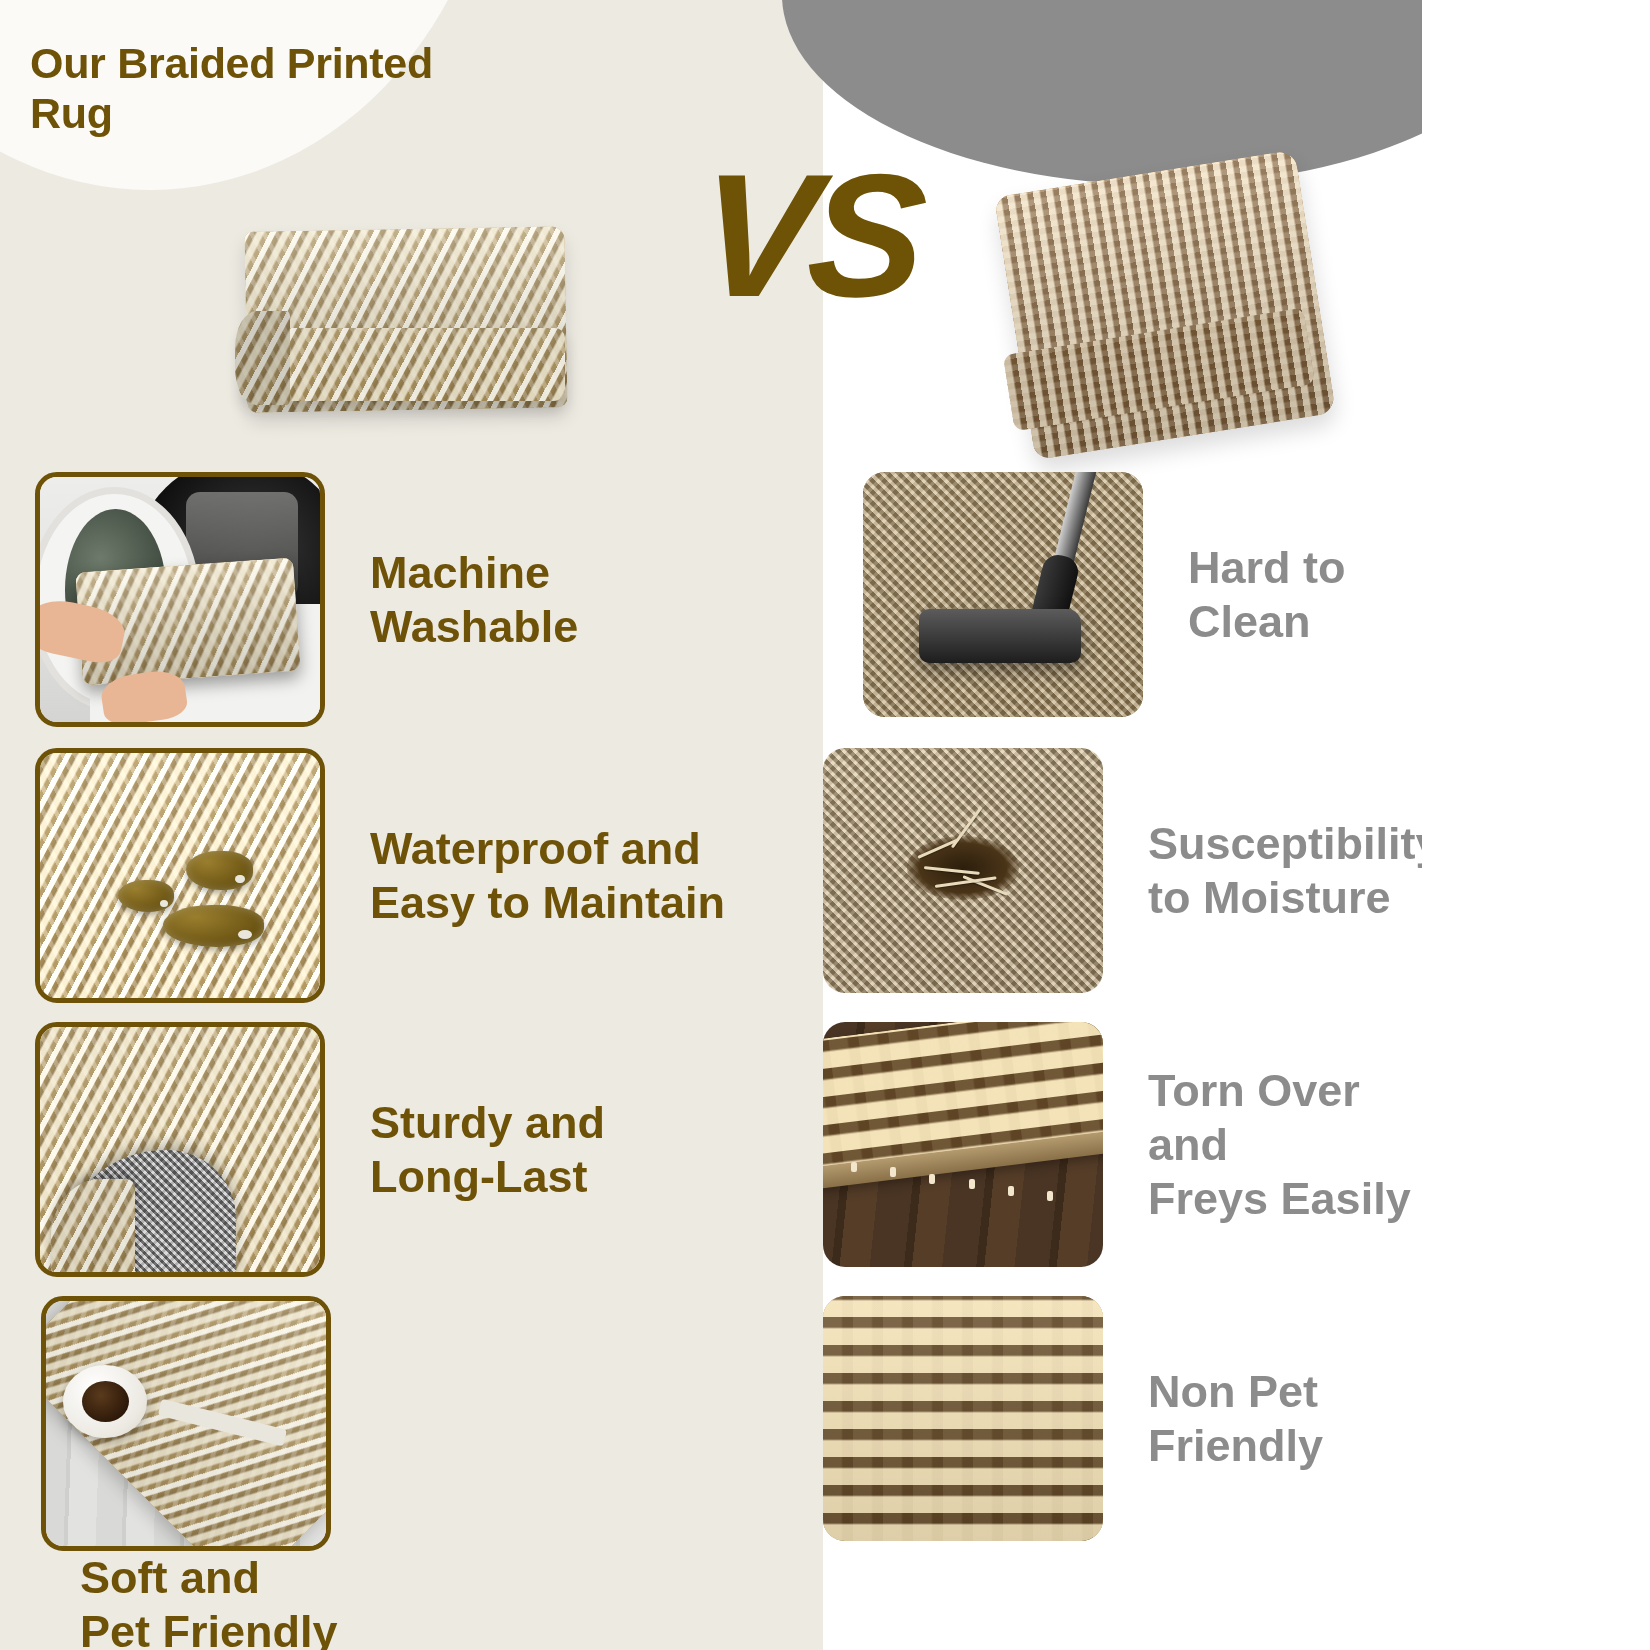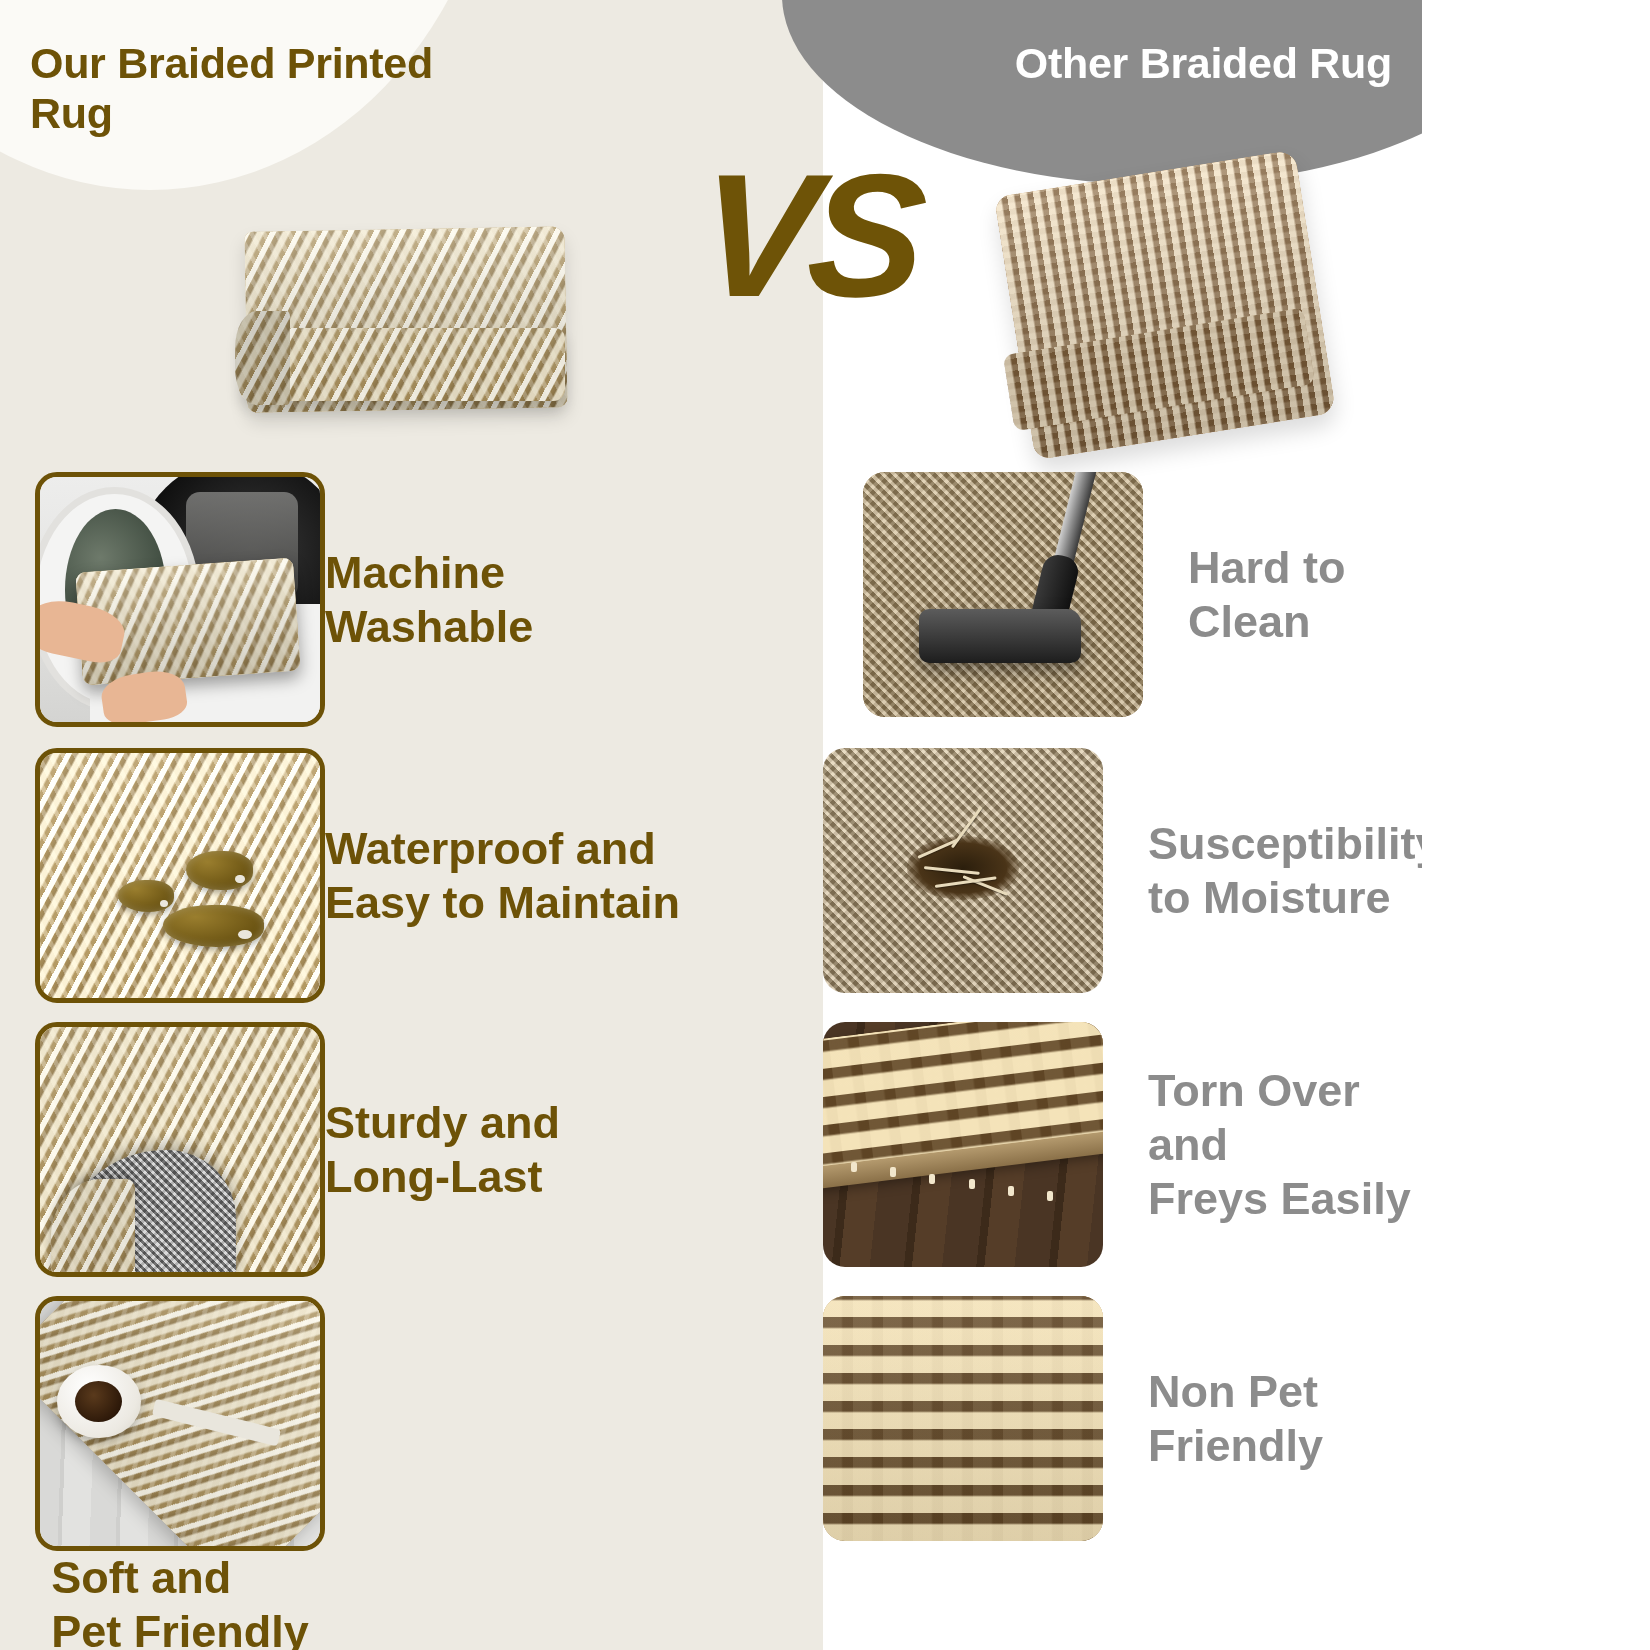--- a/index.html
+++ b/index.html
@@ -49,21 +49,21 @@
 
   
   .row{position:absolute;display:flex;align-items:center;}
   .card{
     position:relative;width:280px;height:245px;border-radius:22px;overflow:hidden;flex:0 0 auto;
   }
   .card.framed{border:5px solid #6D5207;}
   .label{
     font-weight:bold;line-height:1.2;white-space:pre-line;
   }
-  .label.good{color:#6D5207;font-size:45px;}
+  .label.good{color:#6D5207;font-size:45px;margin-left:45px;}
   .label.bad{color:#8C8C8C;font-size:45px;margin-left:45px;}
 
   
   .tex{position:absolute;inset:0;}
   .braid{
     background-color:#C9B68A;
     background-image:
       repeating-linear-gradient(118deg, rgba(255,252,240,.95) 0px, rgba(255,252,240,.95) 5px, rgba(150,122,68,.55) 6px, rgba(120,95,50,.5) 10px, rgba(244,236,212,.9) 12px, rgba(244,236,212,.9) 17px, rgba(168,140,84,.5) 19px, rgba(168,140,84,.5) 23px),
       repeating-linear-gradient(62deg, rgba(255,255,250,.5) 0px, rgba(255,255,250,.5) 4px, rgba(126,101,54,.35) 5px, rgba(126,101,54,.35) 11px),
       linear-gradient(180deg,#E7DCBE,#C2AC7C);
@@ -141,22 +141,20 @@
 <div class="stage">
 
   <div class="panel-left"></div>
   <div class="panel-right"></div>
 
   <div class="blob-left2"></div>
   <div class="title-left">Our Braided
 Printed Rug</div>
 
   <div class="blob-right"></div>
-  <div class="title-right">Other Braided
-Rug</div>
 
   <div class="vs">VS</div>
 
   <div class="hero-left">
     <div style="position:absolute;left:4%;top:6%;width:94%;height:84%;border-radius:8px 14px 10px 10px;overflow:hidden;transform:rotate(-1deg);box-shadow:0 10px 18px rgba(0,0,0,.13)">
       <div class="tex braid"></div>
       <div class="shade-v"></div>
     </div>
     <div style="position:absolute;left:2%;top:52%;width:96%;height:34%;border-radius:8px 10px 12px 14px;overflow:hidden;box-shadow:0 8px 14px rgba(0,0,0,.15)">
       <div class="tex braid" style="filter:brightness(.94)"></div>

